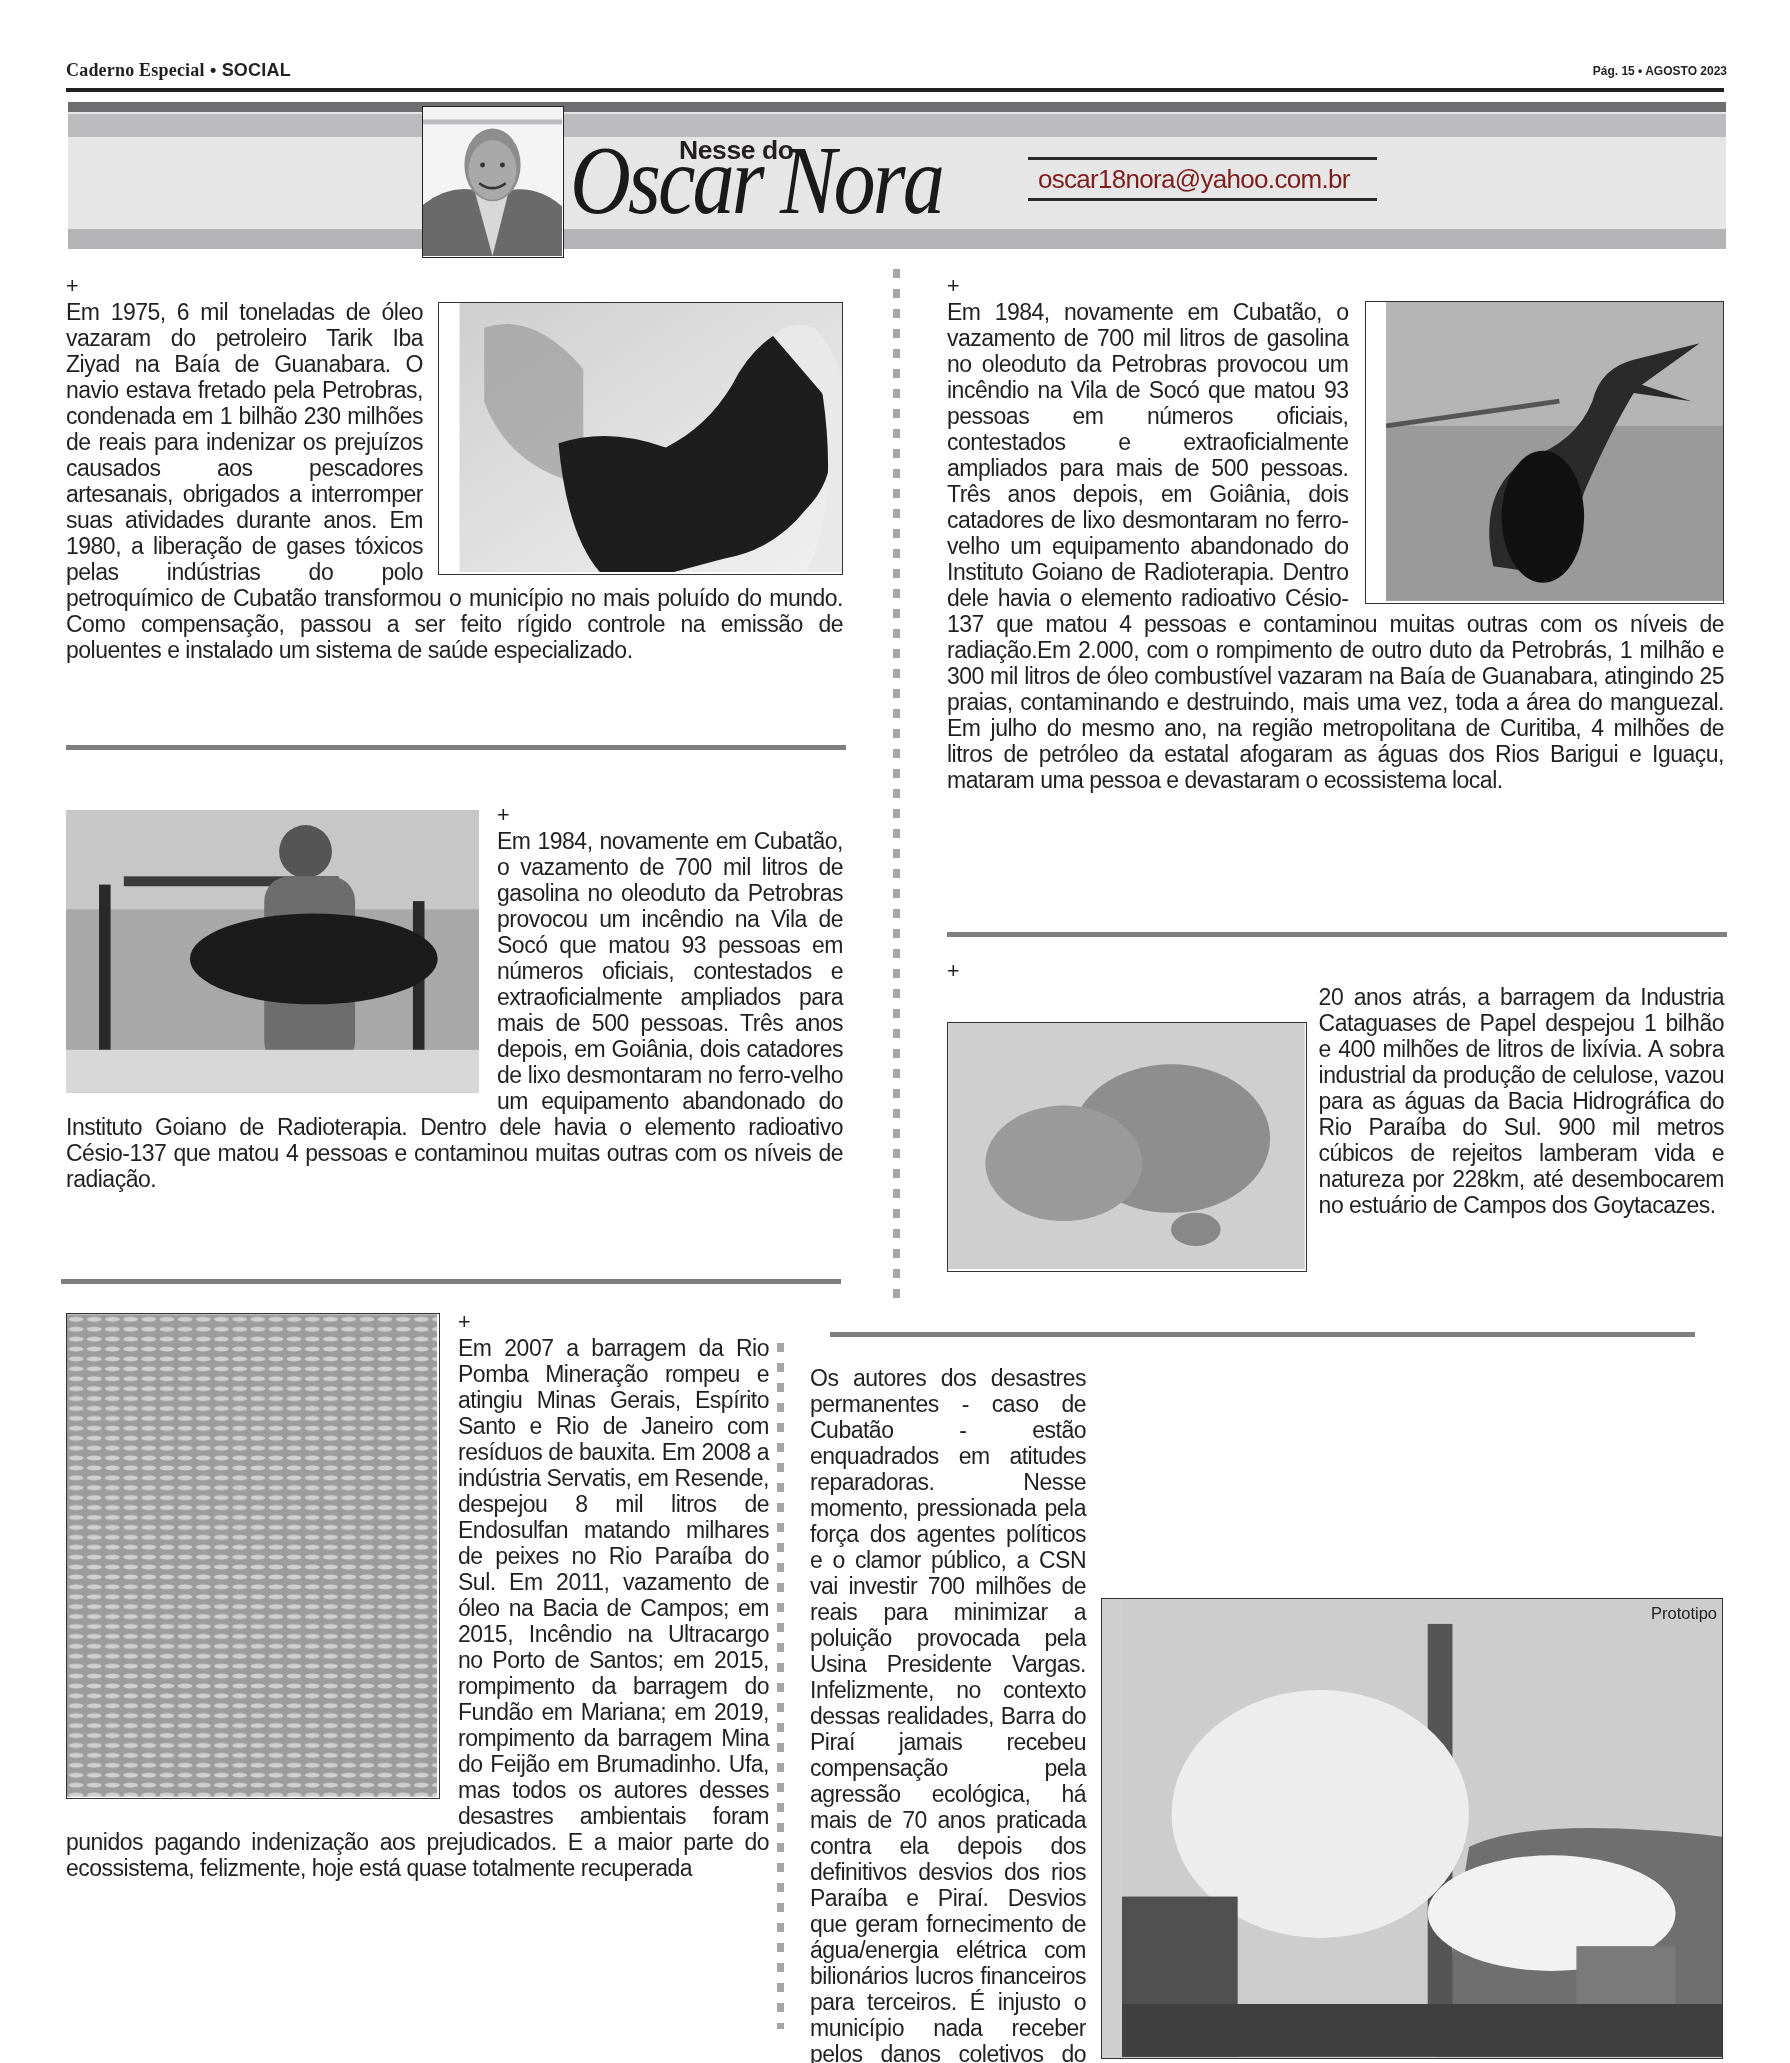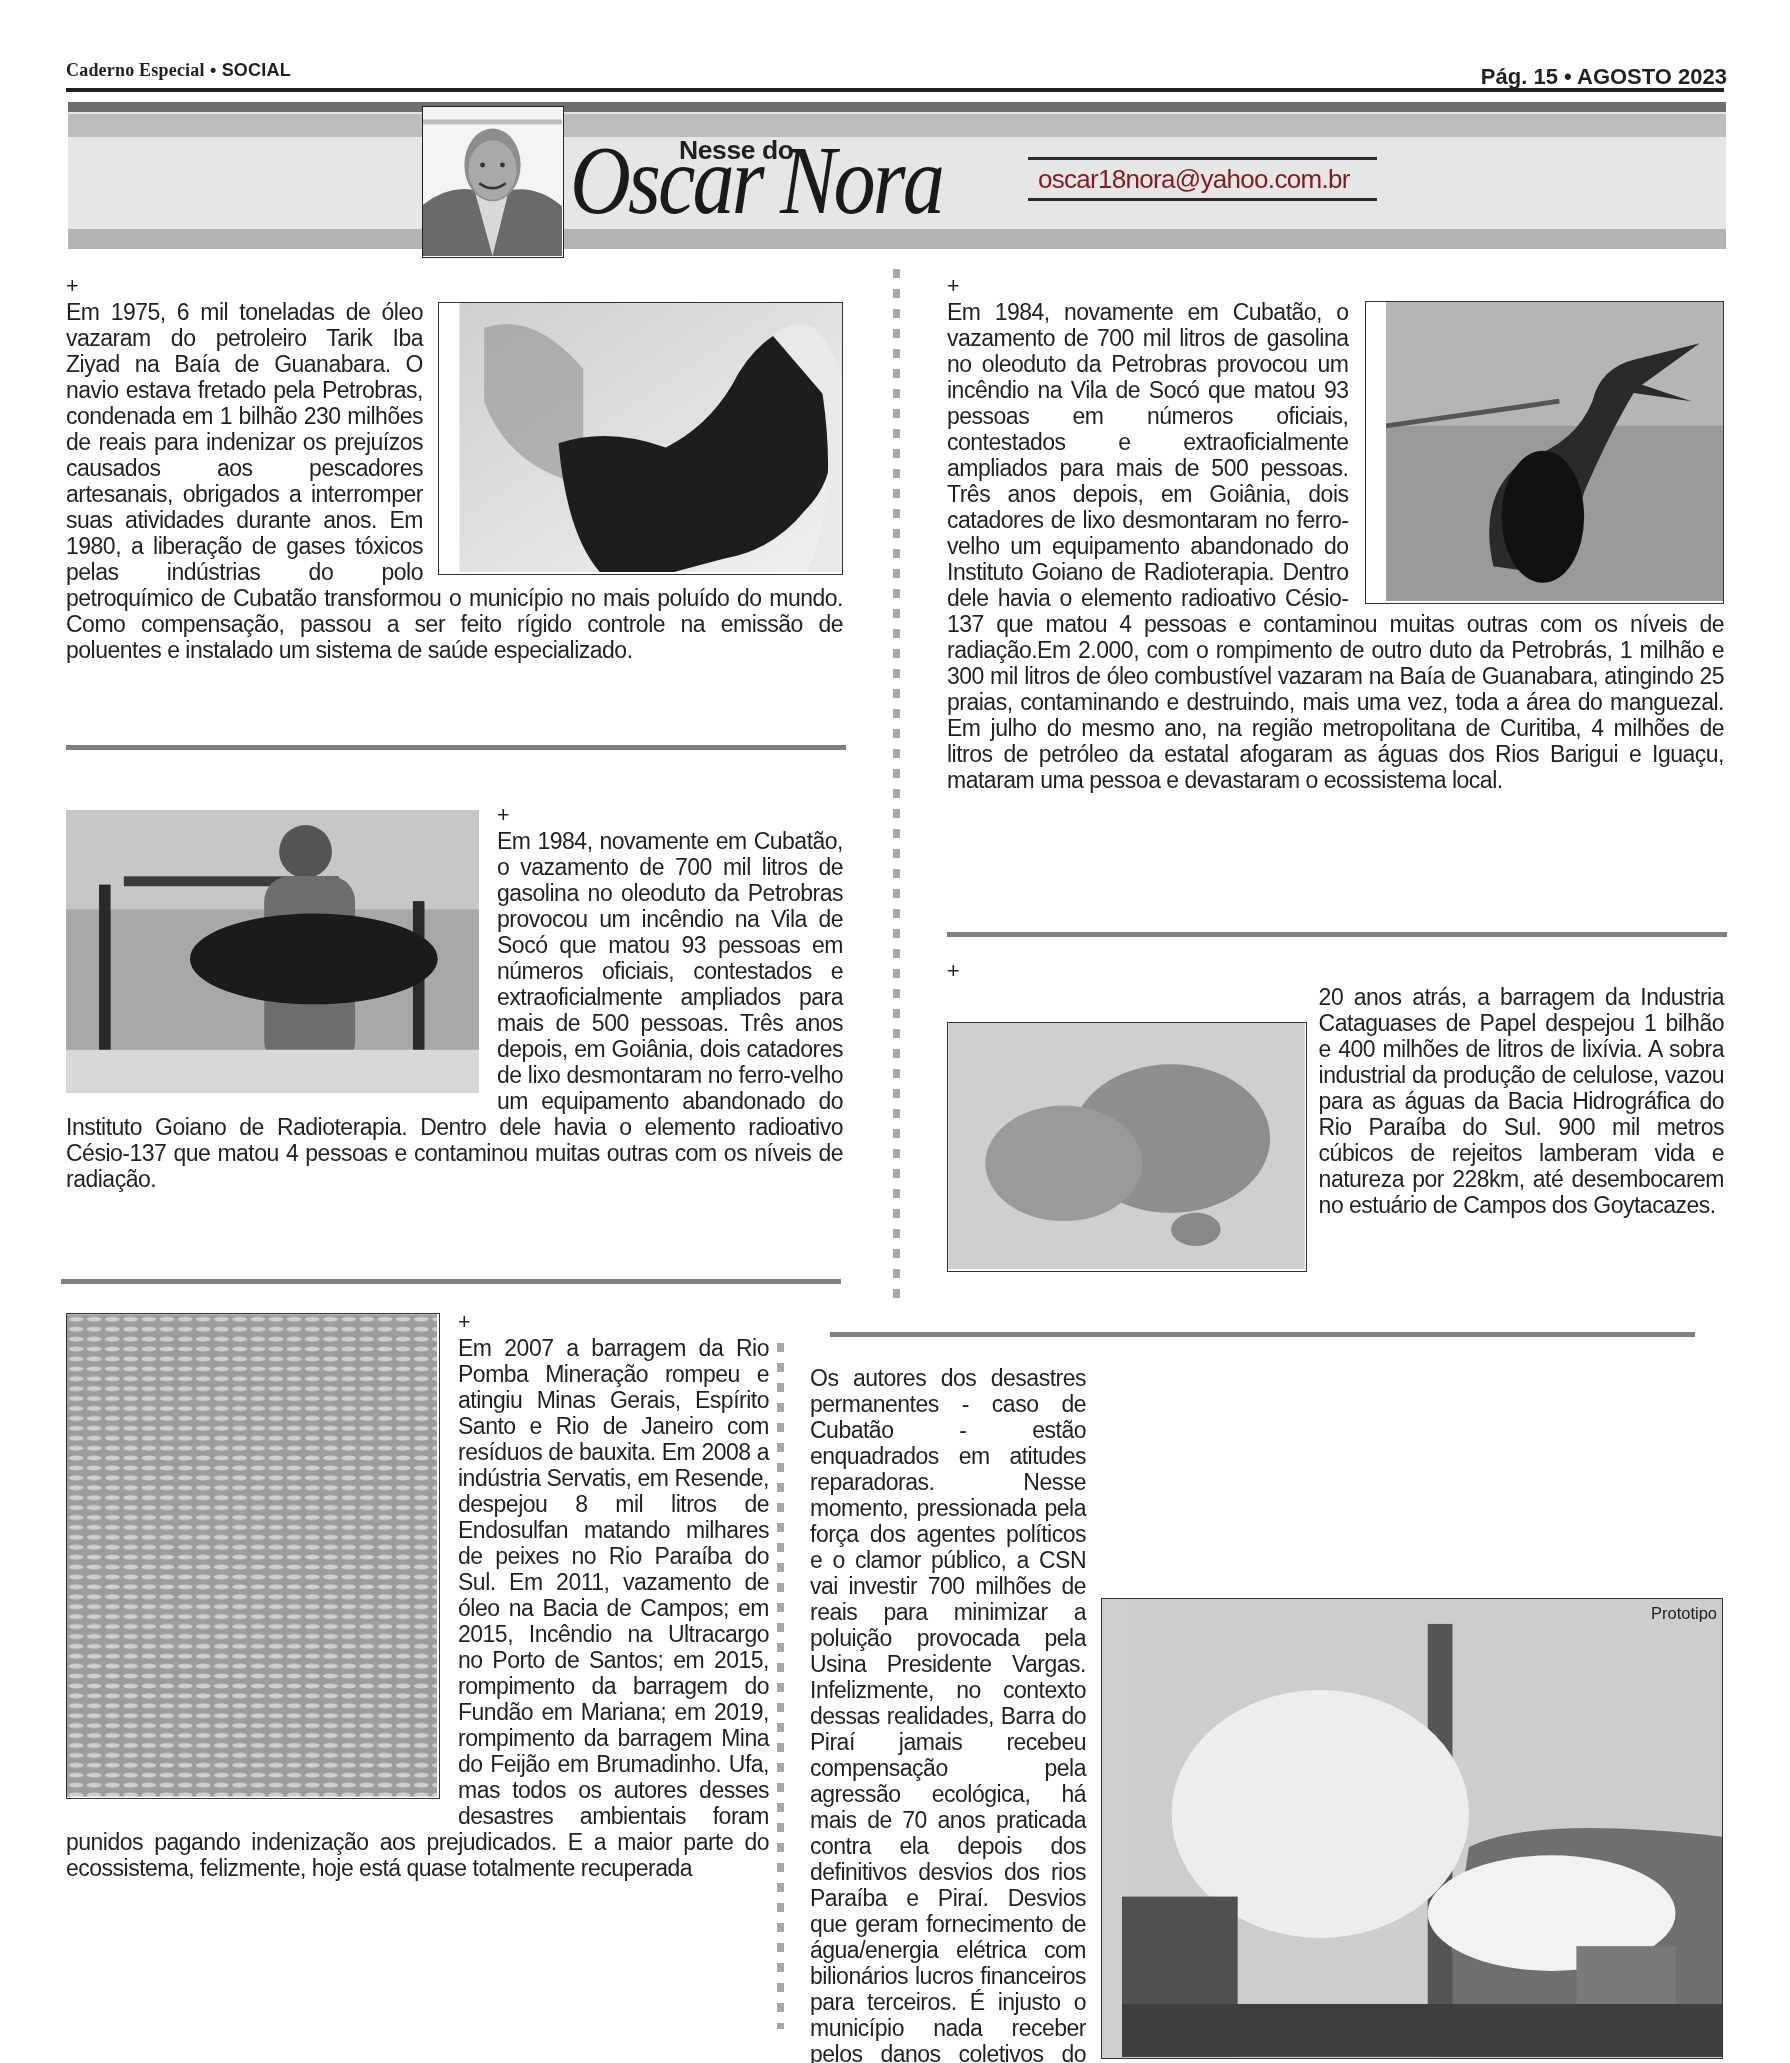--- a/index.html
+++ b/index.html
@@ -11,21 +11,21 @@
   .plus { font-size: 21.5px; line-height: 25px; }
   .photo { border: 1.7px solid #333; box-sizing: border-box; overflow: hidden; }
   .hr { background: #7f7f82; height: 5px; }
   .dots { width: 7.4px; background: repeating-linear-gradient(to bottom, #a7a7a9 0 9px, transparent 9px 20px); }
   .float-r { float: right; padding-left: 20px; }
   .float-l { float: left; }
 
   
   #topbar-left { left: 66px; top: 60px; font-size: 18px; font-weight: bold; letter-spacing: 0.2px; }
   #topbar-left .brand { font-family: "Liberation Serif", serif; font-weight: bold; }
-  #topbar-right { right: 63px; top: 64px; font-size: 22px; font-weight: bold; }
+  #topbar-right { right: 63px; top: 64px; font-size: 12px; font-weight: bold; }
   #rule-top { left: 66px; top: 88px; width: 1658px; height: 4.1px; background: #231f20; }
   #banner { left: 68px; top: 102px; width: 1658px; height: 147px; background: #e6e6e7; }
   #banner .band1 { position:absolute; left:0; top:0; width:100%; height:10px; background:#6e6e70; }
   #banner .band2 { position:absolute; left:0; top:12.4px; width:100%; height:23px; background:#bcbcbe; }
   #banner .band3 { position:absolute; left:0; bottom:0; width:100%; height:20px; background:#b4b4b6; }
   #portrait { left: 422px; top: 106px; width: 142px; height: 152px; border: 1.7px solid #222; background:#fff; box-sizing:border-box; }
   #coluna-do { left: 679px; top: 135px; font-size: 26.5px; font-weight: bold; letter-spacing: -0.4px; }
   #oscar-nora { left: 570px; top: 131px; font-family: "Liberation Serif", serif; font-style: italic;
                 font-size: 98px; line-height: 99px; letter-spacing: -3.3px; color:#1a1a1a; transform: scaleX(0.86); transform-origin: 0 0; }
   #email-line-top { left: 1028px; top: 157px; width: 349px; height: 2.5px; background: #2a2a2a; }

